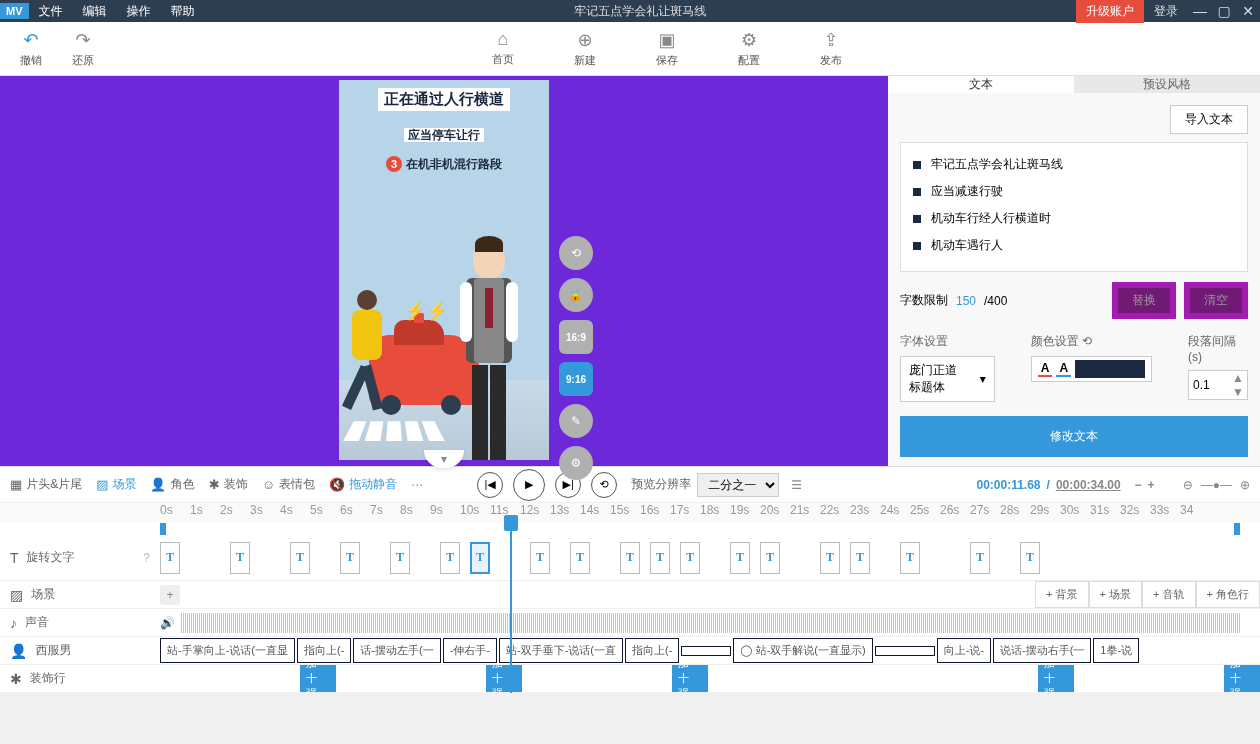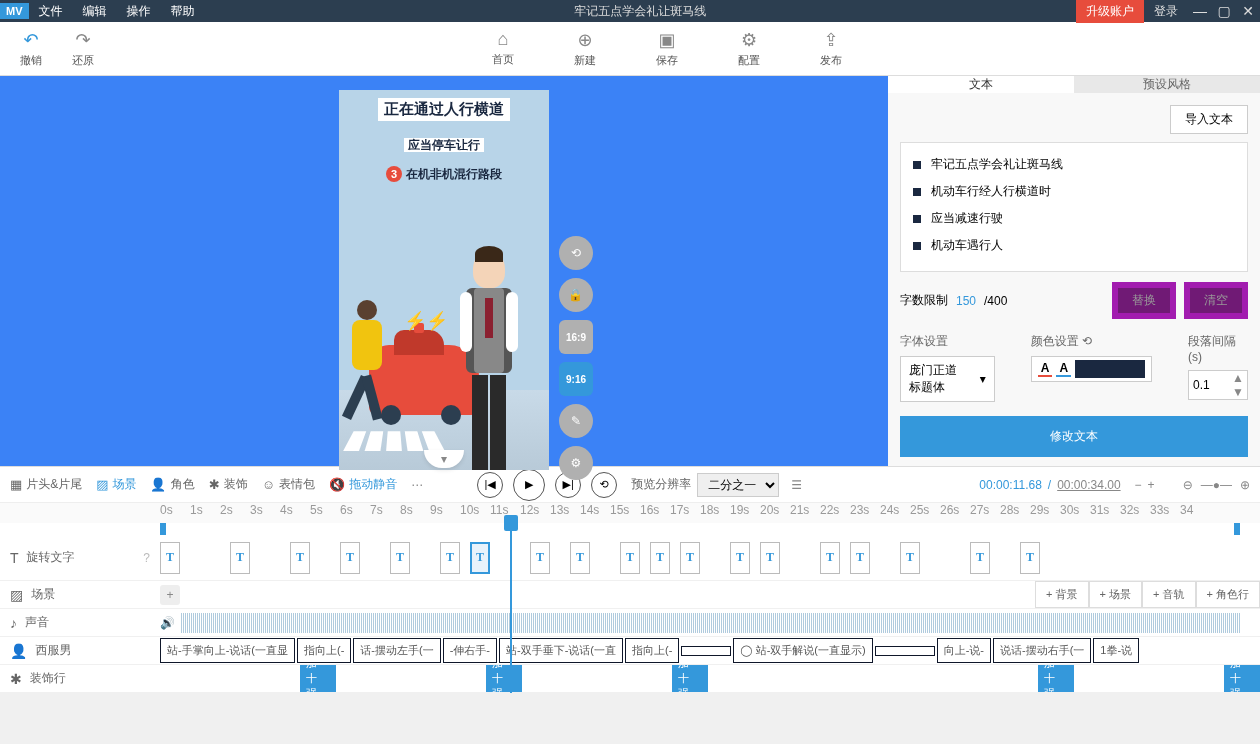--- a/index.html
+++ b/index.html
@@ -13,21 +13,21 @@
 .login{padding:3px 10px;color:#ddd}
 .winbtn{width:24px;text-align:center;color:#ddd;font-size:14px}
 .toolbar{height:54px;background:#fff;display:flex;align-items:center;padding:0 20px;border-bottom:1px solid #ddd}
 .tool{display:flex;flex-direction:column;align-items:center;margin-right:30px;color:#3498db;cursor:pointer}
 .tool.gray{color:#888}
 .tool .ic{font-size:18px;margin-bottom:2px}
 .tool .lb{font-size:11px;color:#555}
 .tspace{flex:1}
 .tcenter{display:flex;gap:30px}
 .main{display:flex;height:390px}
-.canvas-area{flex:1;background:#3b82f6;position:relative;display:flex;justify-content:center;align-items:flex-start;padding-top:14px}
+.canvas-area{flex:1;background:#6d28d9;position:relative;display:flex;justify-content:center;align-items:flex-start;padding-top:4px}
 .phone{width:210px;height:380px;background:#b8d4e8;position:relative;overflow:hidden}
 .phone-txt1{background:#fff;color:#1a2840;font-weight:bold;padding:2px 6px;margin:8px auto 4px;width:fit-content;font-size:15px}
 .phone-txt2{color:#1a2840;font-weight:bold;font-size:28px;text-align:center;line-height:1.1}
 .phone-txt2 span{background:#fff;padding:0 4px}
 .phone-sub{display:flex;align-items:center;justify-content:center;margin-top:10px;gap:4px}
 .phone-sub .num{background:#e74c3c;color:#fff;border-radius:50%;width:16px;height:16px;display:flex;align-items:center;justify-content:center;font-size:11px;font-weight:bold}
 .phone-sub .txt{font-weight:bold;font-size:12px;color:#1a2840}
 .scene{position:absolute;bottom:0;left:0;right:0;height:200px}
 .road{position:absolute;bottom:0;left:0;right:0;height:80px;background:linear-gradient(#c8dae8,#b8cad8)}
 .crosswalk{position:absolute;bottom:15px;left:10px;width:90px;height:30px;display:flex;gap:5px;transform:perspective(100px) rotateX(50deg)}
@@ -88,21 +88,21 @@
 .timeline-area{background:#fff;border-top:1px solid #ddd}
 .tl-toolbar{display:flex;align-items:center;height:36px;padding:0 10px;gap:14px;border-bottom:1px solid #eee}
 .tl-tab{display:flex;align-items:center;gap:4px;color:#666;cursor:pointer;font-size:12px}
 .tl-tab.active{color:#3498db}
 .tl-tab .ic{font-size:13px}
 .tl-play{display:flex;align-items:center;gap:10px;margin-left:40px}
 .pbtn{width:26px;height:26px;border:1.5px solid #555;border-radius:50%;display:flex;align-items:center;justify-content:center;cursor:pointer;font-size:11px}
 .pbtn.big{width:32px;height:32px}
 .tl-preview{display:flex;align-items:center;gap:6px;color:#666}
 .tl-preview select{padding:3px 6px;border:1px solid #ccc}
-.tl-time{margin-left:auto;display:flex;align-items:flex-end;gap:6px;color:#3498db;font-weight:normal}
+.tl-time{margin-left:auto;display:flex;align-items:flex-end;gap:6px;color:#3498db;font-weight:bold}
 .tl-time .total{color:#888;text-decoration:underline}
 .tl-zoom{display:flex;align-items:center;gap:8px;color:#888;margin-left:14px}
 .ruler{height:20px;display:flex;padding-left:160px;color:#999;font-size:10px;position:relative;background:#fafafa}
 .ruler span{width:30px}
 .tracks{position:relative}
 .playhead{position:absolute;left:510px;top:-20px;bottom:0;width:2px;background:#3498db;z-index:10}
 .playhead::before{content:"";position:absolute;top:0;left:-6px;width:14px;height:16px;background:#3498db;border-radius:2px}
 .range-bar{height:12px;position:relative;margin-left:160px;margin-right:20px}
 .range-l,.range-r{position:absolute;width:6px;height:12px;background:#3498db;top:0}
 .range-l{left:0}.range-r{right:0}
@@ -238,25 +238,25 @@
     </div>
     <div class="rbody">
       <div class="import-btn">导入文本</div>
       <div class="text-list">
         <div class="text-item">
             <span class="sq"></span>
             <span>牢记五点学会礼让斑马线</span>
           </div>
         <div class="text-item">
             <span class="sq"></span>
-            <span>机动车行经人行横道时</span>
+            <span>应当减速行驶</span>
           </div>
         <div class="text-item">
             <span class="sq"></span>
-            <span>应当减速行驶</span>
+            <span>机动车行经人行横道时</span>
           </div>
         <div class="text-item">
             <span class="sq"></span>
             <span>机动车遇行人</span>
           </div>
       </div>
       <div class="limit-row">
         <span>字数限制</span>
         <span class="cnt">150</span>
         <span>/400</span>

